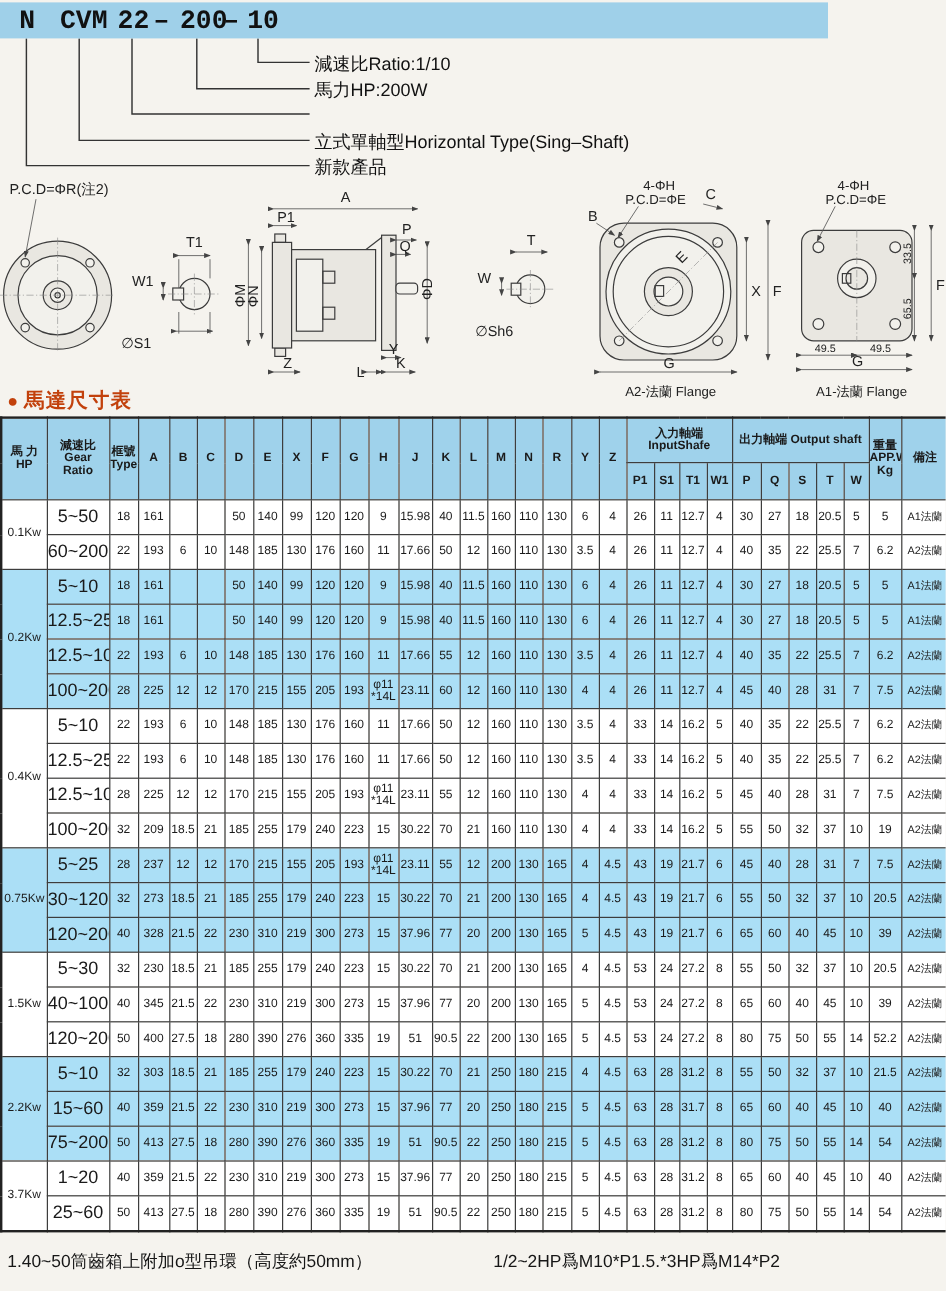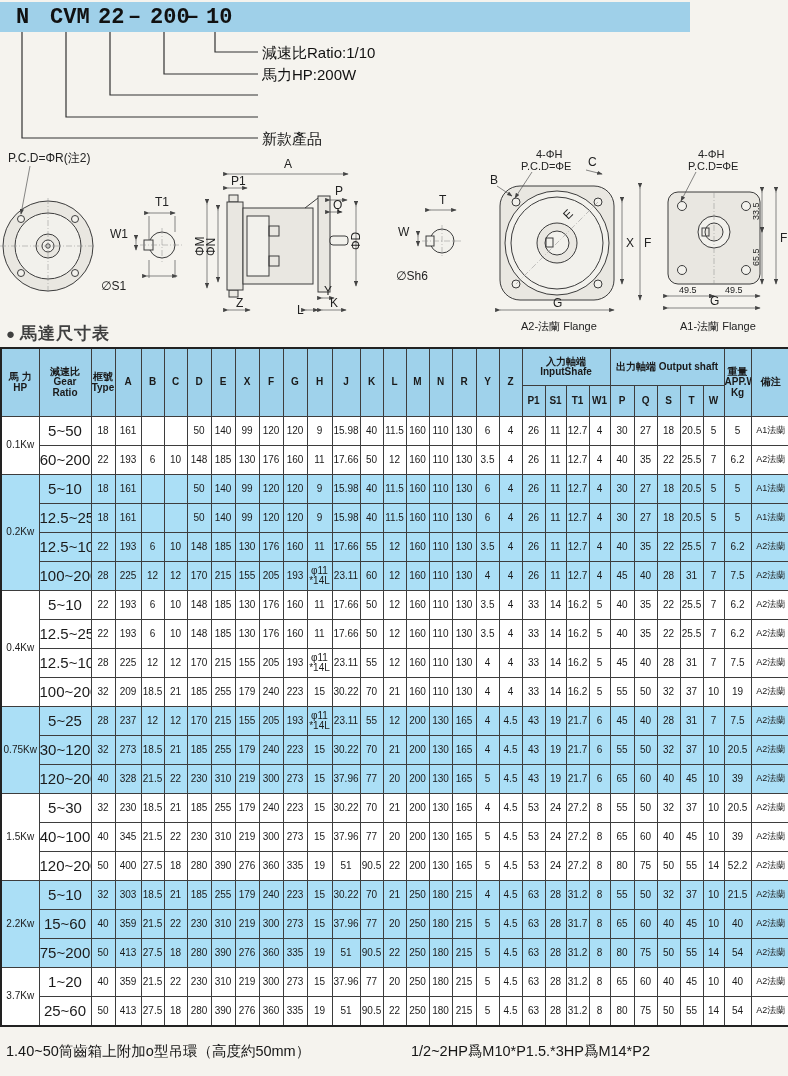--- a/index.html
+++ b/index.html
@@ -34,21 +34,21 @@
   .dimtxt-sm{font-size:9px;}
   .cap{font-size:11px;}
   .body-fill{fill:#e9e7e1;stroke:#3c3c3c;stroke-width:1;}
   .body-fill2{fill:#f2f1ec;stroke:#3c3c3c;stroke-width:1;}
   .oline{fill:none;stroke:#3c3c3c;stroke-width:1;}
   .dim{fill:none;stroke:#555;stroke-width:0.7;}
   .cl{fill:none;stroke:#888;stroke-width:0.5;stroke-dasharray:6 2 1 2;}
   
   .sec-title{
     position:absolute;left:6px;top:322px;
-    color:#404040;font-size:17px;font-weight:bold;letter-spacing:1px;
+    color:#c2410c;font-size:17px;font-weight:bold;letter-spacing:1px;
     white-space:nowrap;
   }
   .sec-title .bullet{font-size:15px;margin-right:4px;}
   
   #dims{
     border-collapse:collapse;table-layout:fixed;width:788px;
     border:2px solid #222;
   }
   #dims th,#dims td{
     border:1px solid #3d3d3d;
@@ -92,20 +92,21 @@
     <span style="left:50px">CVM</span>
     <span style="left:98px">22</span>
     <span style="left:128px">–</span>
     <span style="left:150px">200</span>
     <span style="left:186px">–</span>
     <span style="left:206px">10</span>
   </div>
 
   <div class="callout-label" style="top:44px">減速比Ratio:1/10</div>
   <div class="callout-label" style="top:66px">馬力HP:200W</div>
+  <div class="callout-label" style="top:109px">立式單軸型Horizontal Type(Sing–Shaft)</div>
   <div class="callout-label" style="top:130px">新款產品</div>
 
   <svg class="draw-svg" width="788" height="188" viewBox="0 0 788 188">
     <defs>
       <marker id="ar" markerWidth="8" markerHeight="6" refX="7" refY="3" orient="auto">
         <path d="M0,0 L8,3 L0,6 z" fill="#444"></path>
       </marker>
     </defs>
 
     <g>

